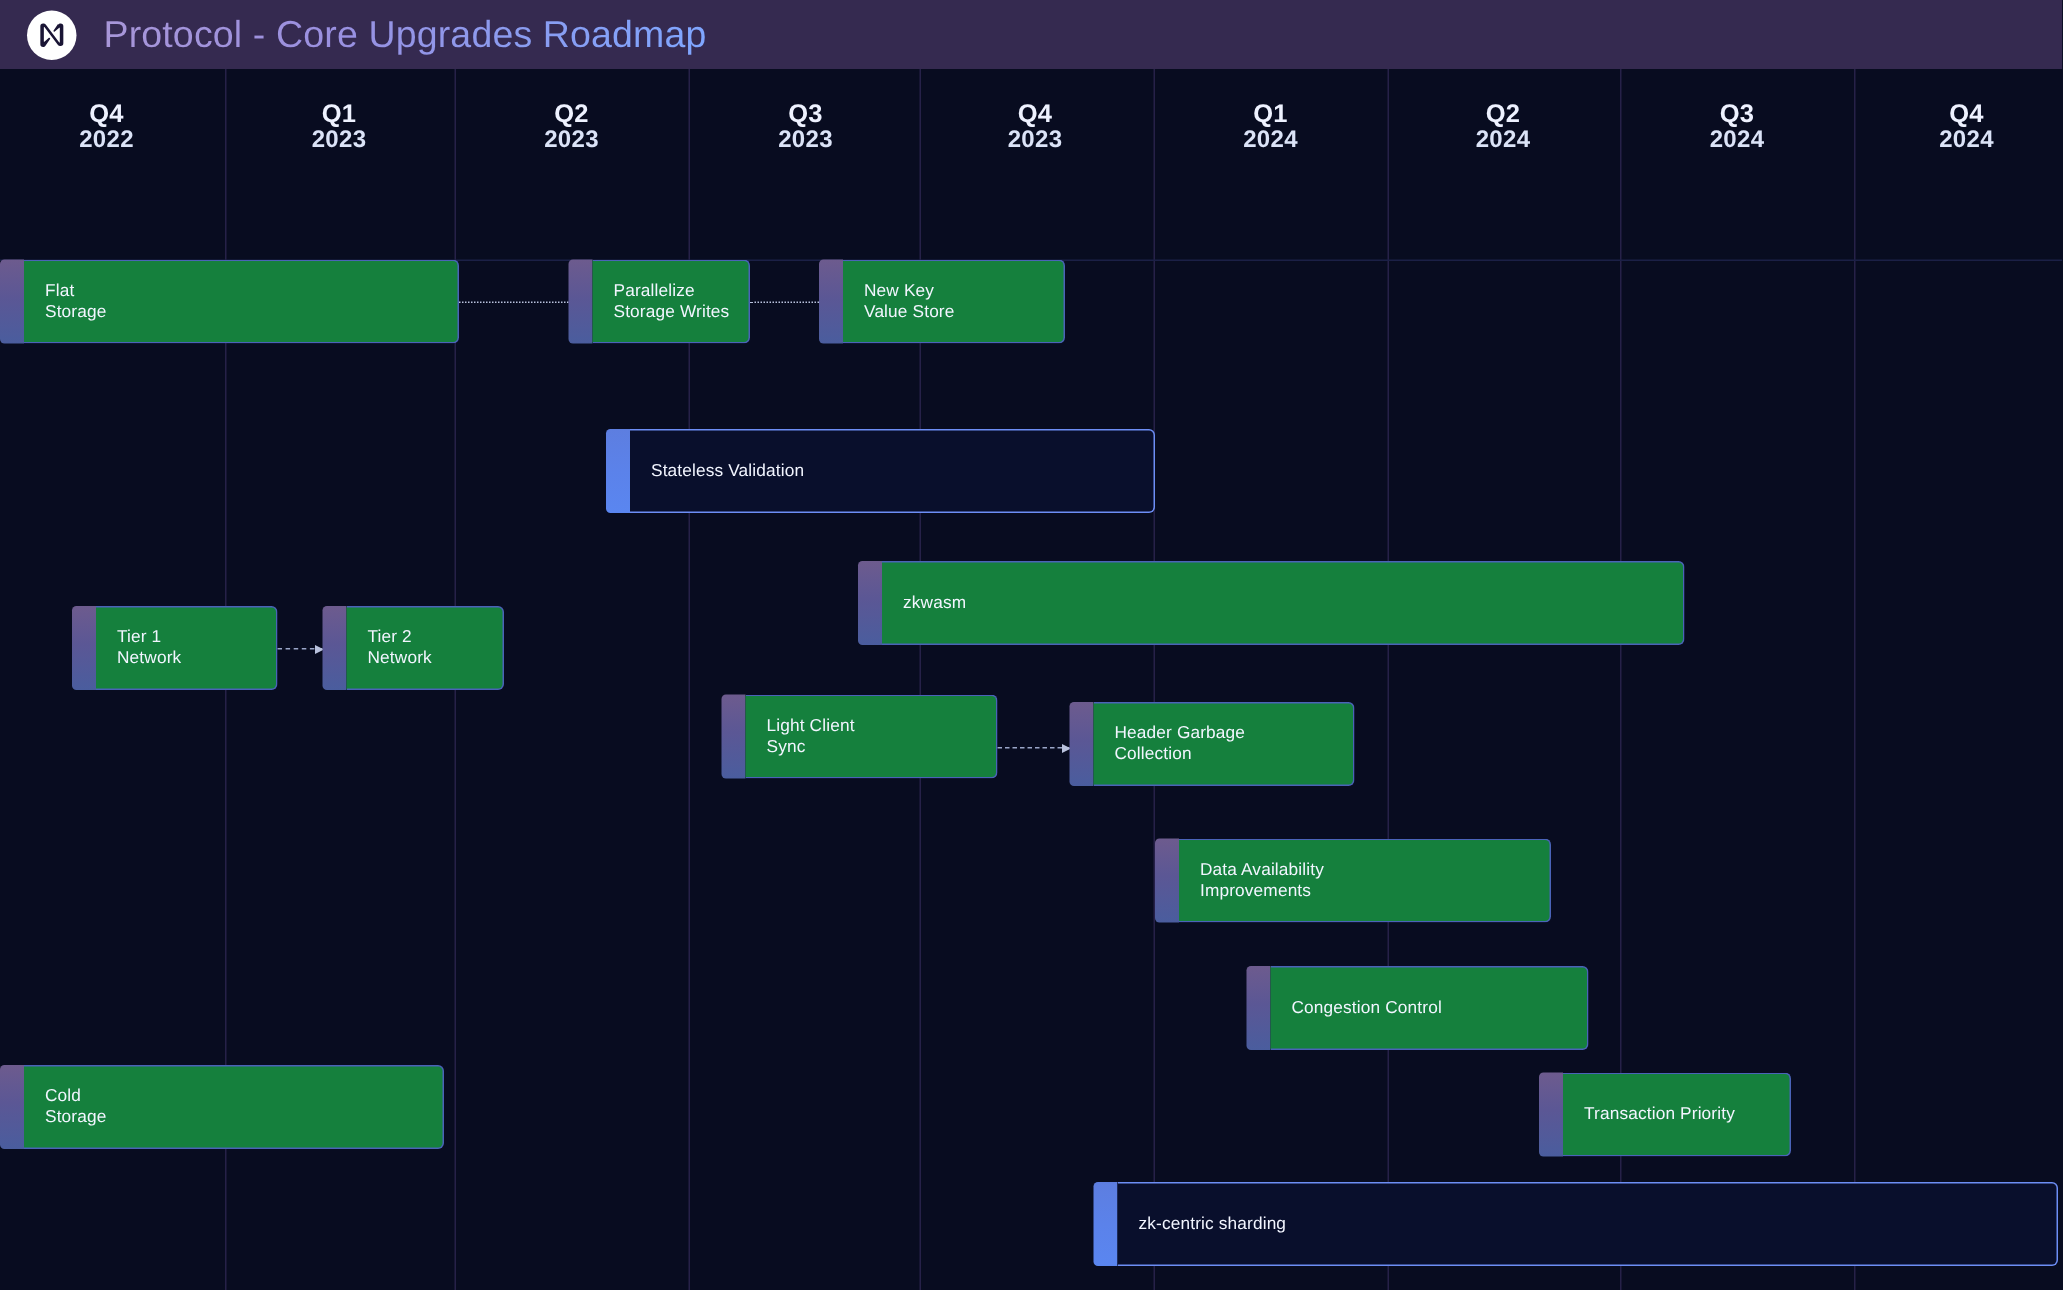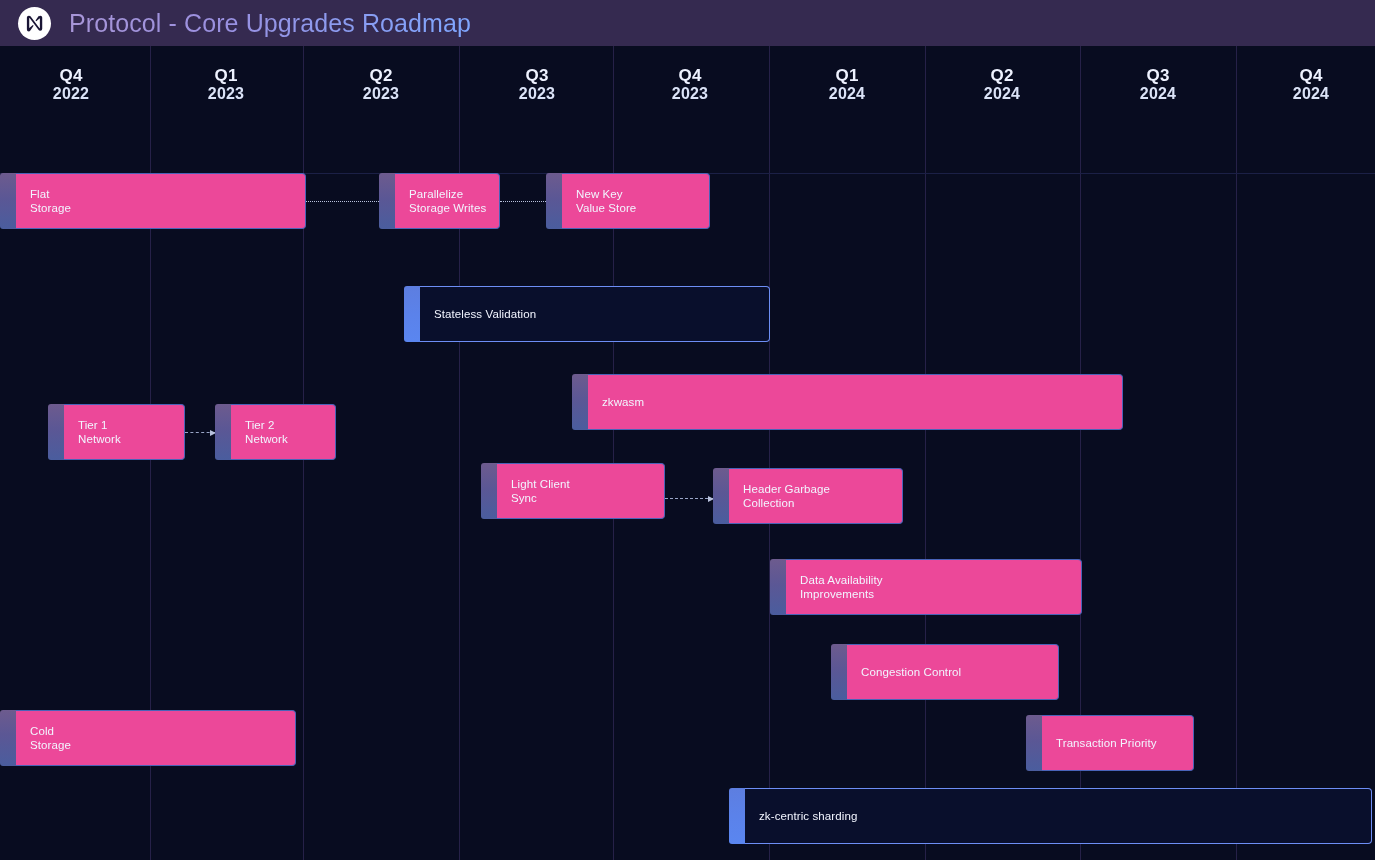--- a/index.html
+++ b/index.html
@@ -135,21 +135,21 @@
     border-radius: 3px 0 0 3px;
     background: linear-gradient(180deg, #6d5b8e 0%, #5b5795 45%, #4a5d9e 100%);
   }
   .bar.highlight .bar-accent {
     background: linear-gradient(180deg, #5d7ee0 0%, #5b82ea 50%, #5a86f0 100%);
   }
 
   .bar-body {
     flex: 1 1 auto;
     min-width: 0;
-    background: #ec4899;
+    background: #15803d;
     border: 1px solid #4a63b8;
     border-left: none;
     border-radius: 0 4px 4px 0;
     display: flex;
     align-items: center;
     padding-left: 14px;
     padding-right: 8px;
     overflow: hidden;
   }
   .bar.highlight .bar-body {
@@ -313,21 +313,21 @@
 Sync</div>
           </div>
         </div>
         <div class="bar" style="left: 713px; top: 422px; width: 190px; height: 56px;">
           <div class="bar-accent"></div>
           <div class="bar-body">
             <div class="bar-label">Header Garbage
 Collection</div>
           </div>
         </div>
-        <div class="bar" style="left: 770px; top: 513px; width: 312px; height: 56px;">
+        <div class="bar" style="left: 770px; top: 513px; width: 264px; height: 56px;">
           <div class="bar-accent"></div>
           <div class="bar-body">
             <div class="bar-label">Data Availability
 Improvements</div>
           </div>
         </div>
         <div class="bar" style="left: 831px; top: 598px; width: 228px; height: 56px;">
           <div class="bar-accent"></div>
           <div class="bar-body">
             <div class="bar-label">Congestion Control</div>

